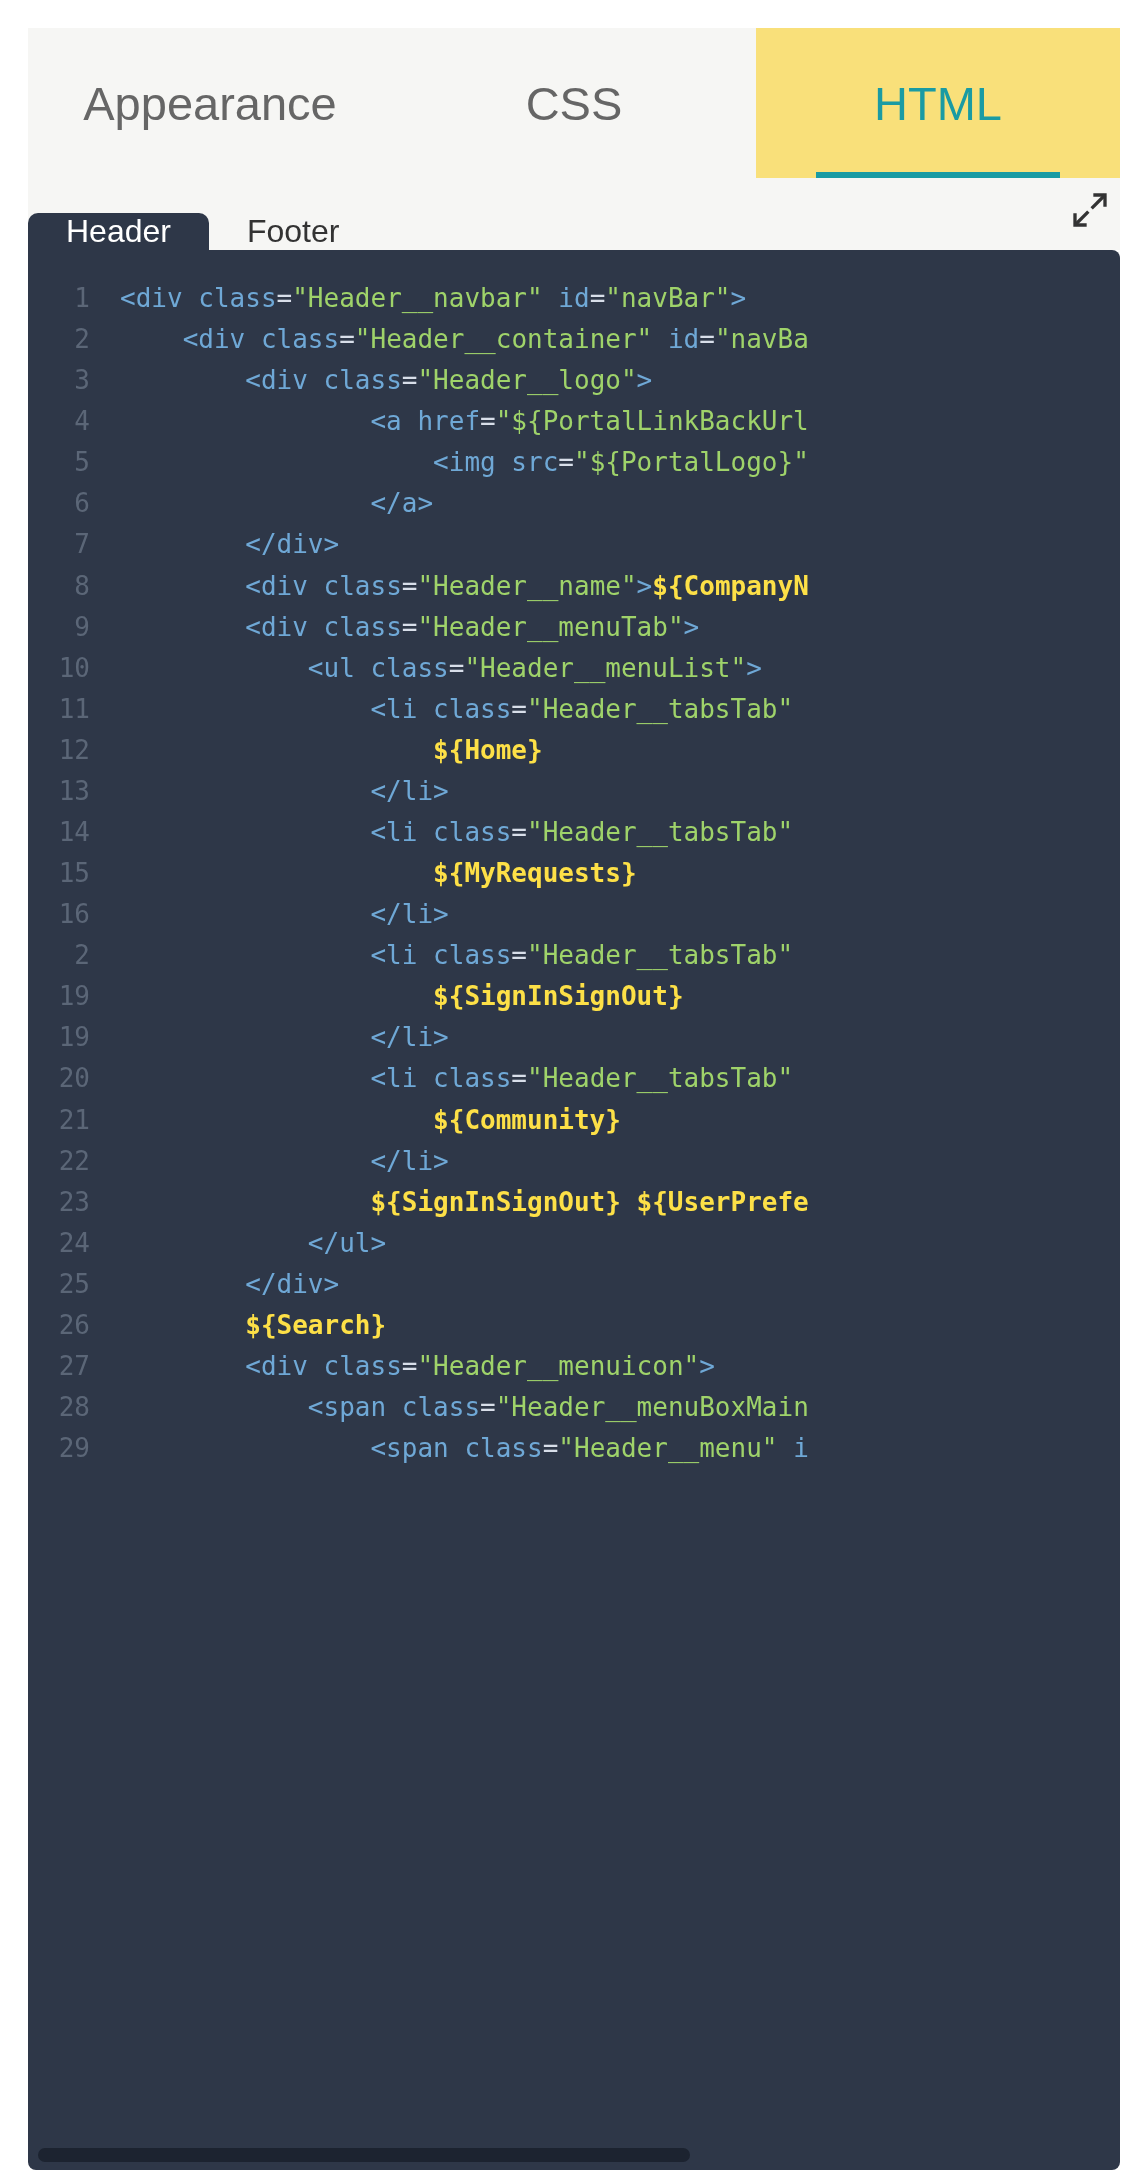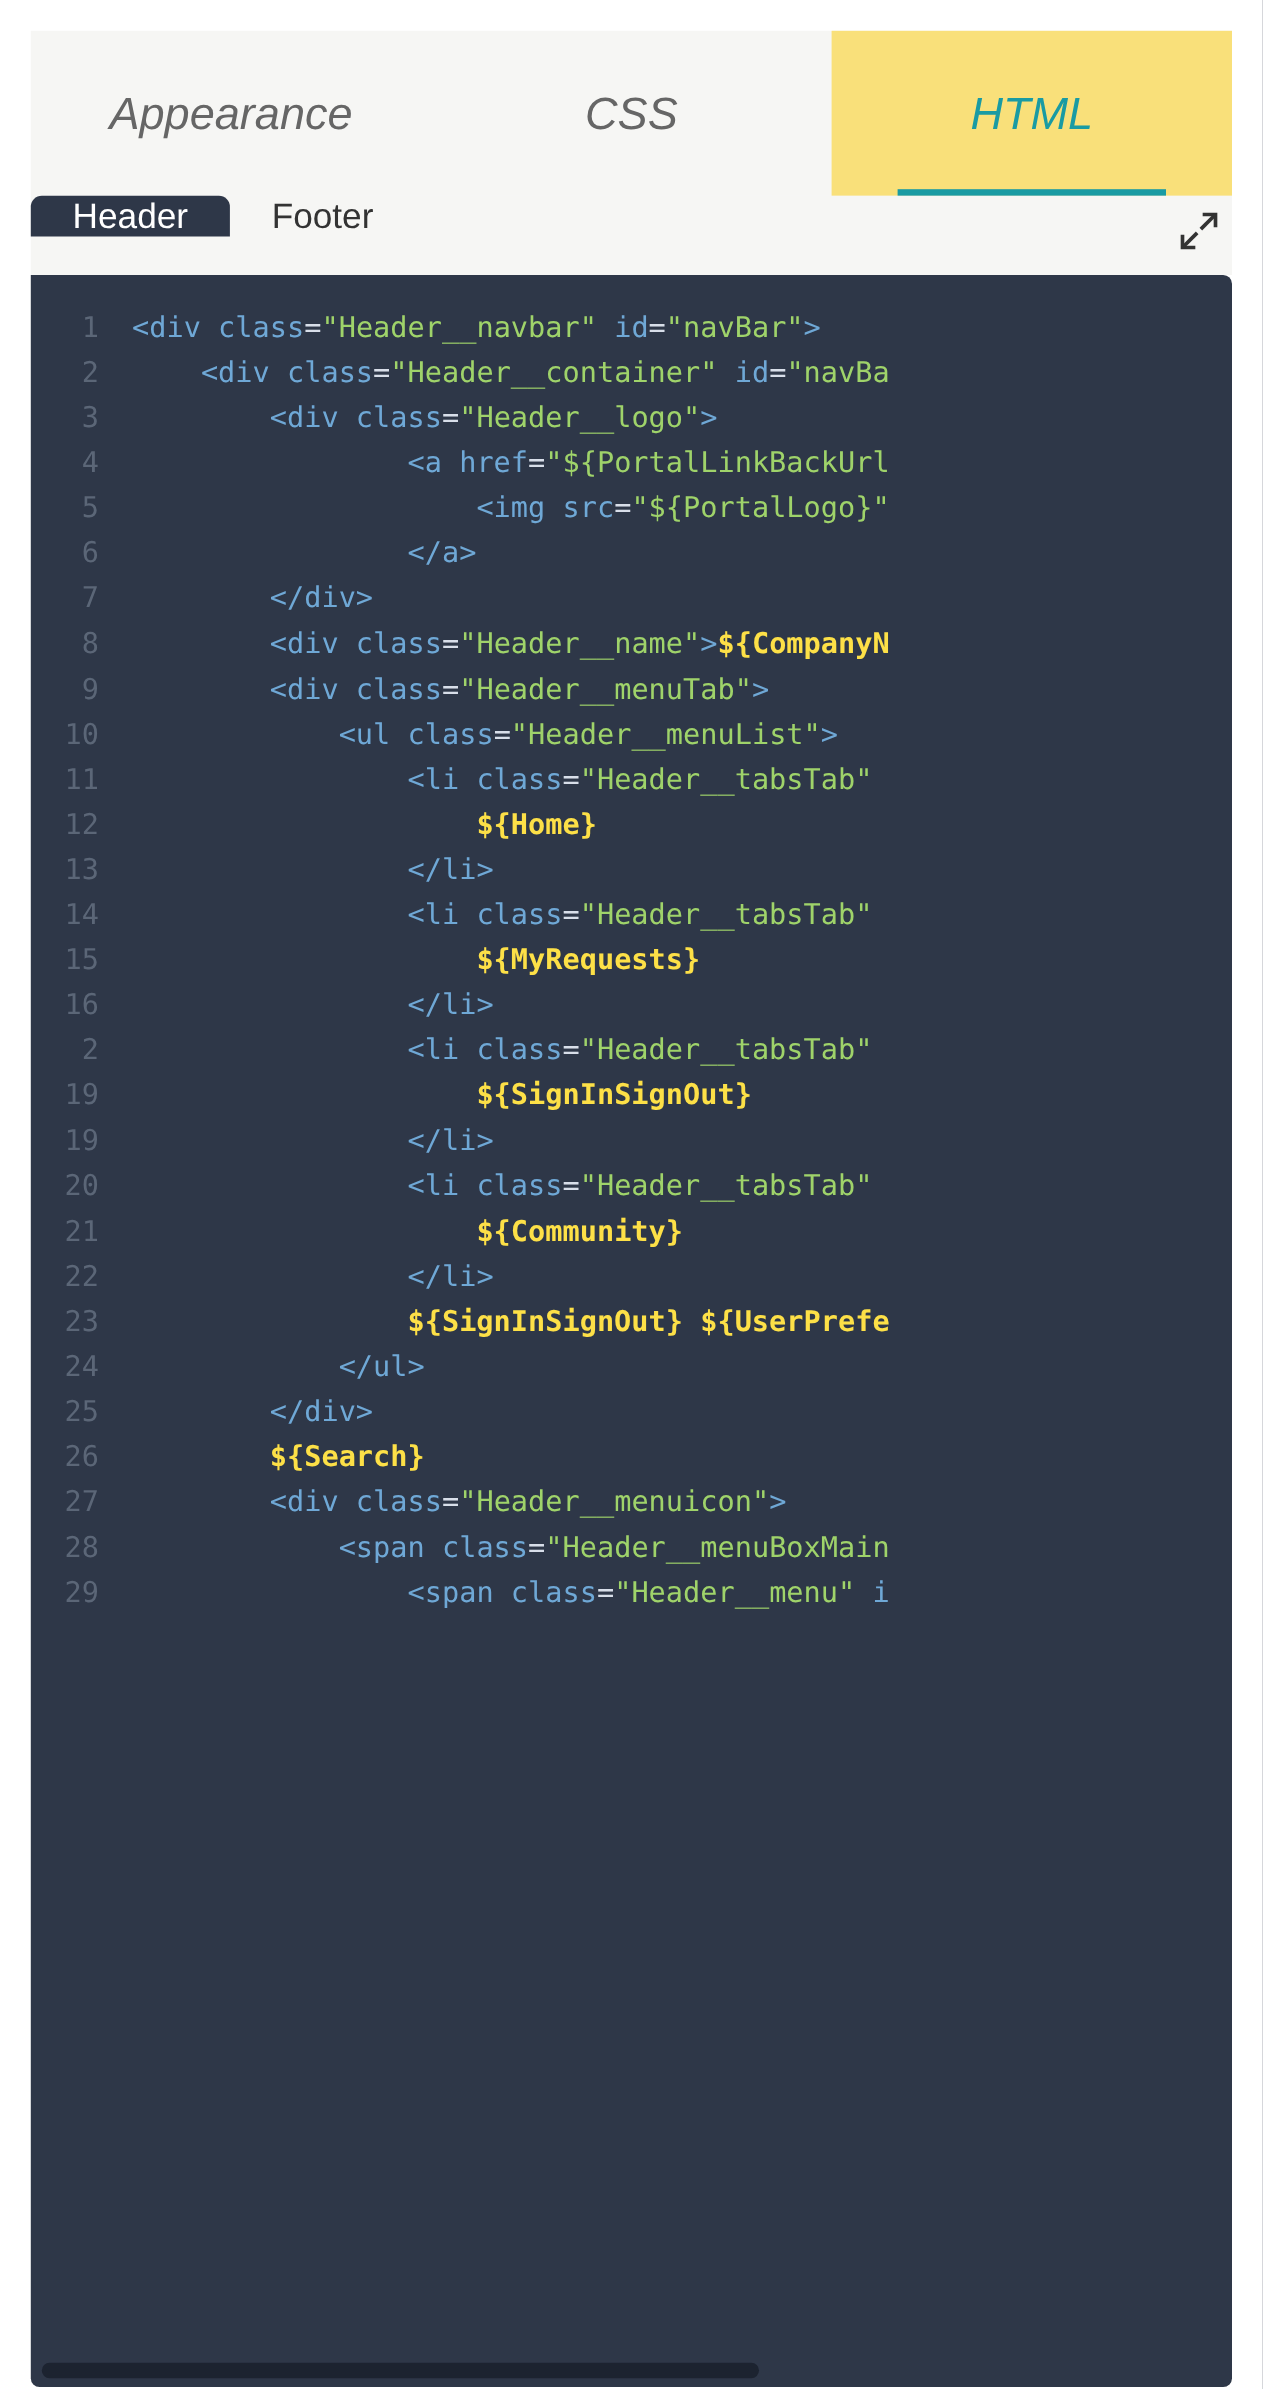--- a/index.html
+++ b/index.html
@@ -12,46 +12,45 @@
     display: flex;
     height: 150px;
     background: #f6f6f4;
     margin: 28px 28px 0 28px;
   }
   .top-tab {
     flex: 1;
     display: flex;
     align-items: center;
     justify-content: center;
-    font-size: 41px;
+    font-size: 47px;
     color: #666;
     cursor: pointer;
     position: relative;
-    font-style: italic;
   }
   .top-tab.active {
     background: #f9e07a;
     color: #1a9ba3;
     font-weight: 500;
   }
   .top-tab.active::after {
     content: "";
     position: absolute;
     bottom: 0;
     left: 60px;
     right: 60px;
     height: 6px;
     background: #1a9ba3;
   }
   .editor-wrap {
     margin: 0 28px 28px 28px;
   }
   .sub-row {
     display: flex;
-    align-items: flex-start;
+    align-items: flex-end;
     background: #f6f6f4;
     height: 72px;
     position: relative;
   }
   .sub-tab {
     padding: 0 38px;
     display: flex;
     align-items: center;
     font-size: 32px;
     color: #333;

